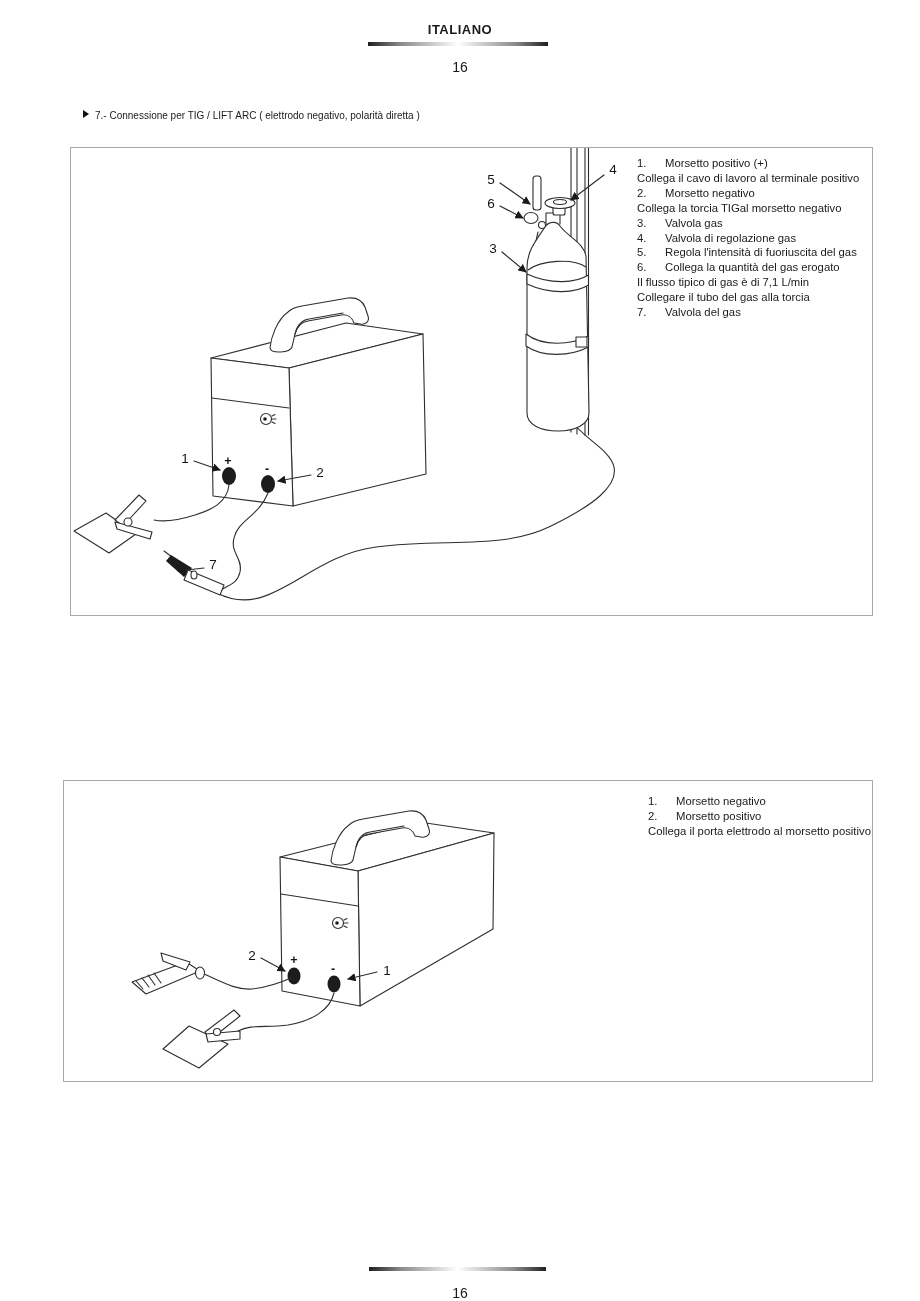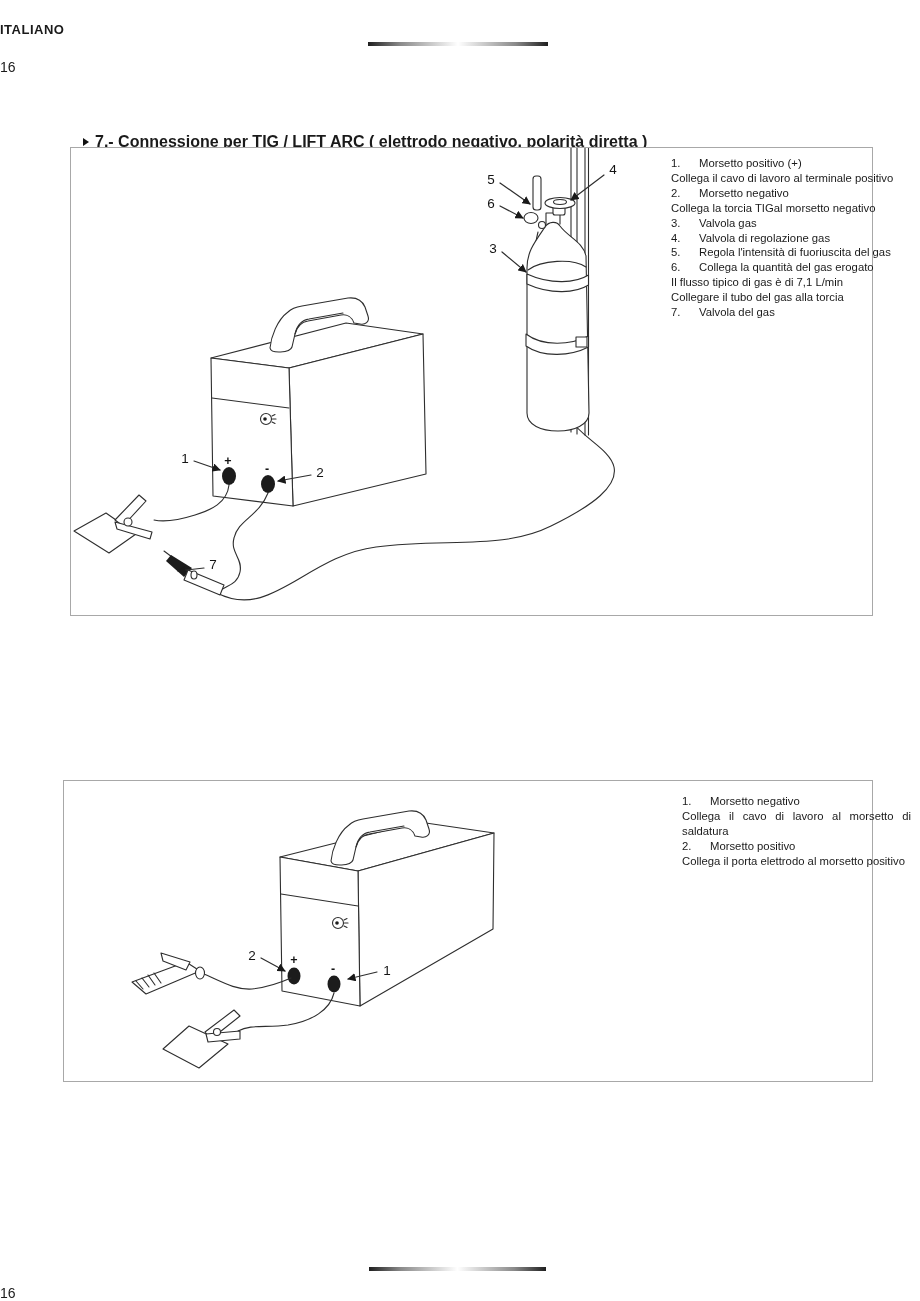--- a/index.html
+++ b/index.html
@@ -1,28 +1,28 @@
 <!DOCTYPE html>
 <html><head>
 <meta charset="utf-8">
 <style>
   html,body{margin:0;padding:0;background:#e8e8e8;}
   .page{position:relative;width:920px;height:1301px;background:#fff;margin:0 auto;
         font-family:"Liberation Sans","DejaVu Sans",sans-serif;color:#1a1a1a;overflow:hidden;}
   .abs{position:absolute;}
-  .center{left:0;width:920px;}
+  .center{left:0;width:920px;text-align:center;}
   .hdr-lang{top:22px;font-size:13px;font-weight:bold;letter-spacing:.5px;}
   .gbar{height:4px;background:linear-gradient(90deg,#1f1f1f 0%,#8a8a8a 18%,#ffffff 50%,#8a8a8a 82%,#1f1f1f 100%);}
   .pgnum{font-size:14px;margin-top:8px;}
-  .sec-title{font-size:16px;font-weight:bold;white-space:nowrap;margin-top:23px;}
+  .sec-title{font-size:10px;font-weight:normal;white-space:nowrap;}
   .tri{display:inline-block;width:0;height:0;border-left:6px solid #111;
        border-top:4.5px solid transparent;border-bottom:4.5px solid transparent;
        margin-right:6px;position:relative;top:-1px;}
   .figbox{border:1px solid #a8a8a8;background:#fff;}
-  .notes{position:absolute;width:229px;font-size:11.3px;line-height:14.9px;text-align:justify;margin-left:34px;}
+  .notes{position:absolute;width:229px;font-size:11.3px;line-height:14.9px;text-align:justify;}
   .note-line{text-align:justify;}
   .nn{display:inline-block;width:28px;}
   .note-body{text-align:justify;}
   svg{position:absolute;left:0;top:0;}
   svg *{stroke:#2e2e2e;fill:none;stroke-width:1.1;stroke-linecap:round;stroke-linejoin:round;}
   svg .fw{fill:#ffffff;}
   svg .fd{fill:#1c1c1c;stroke:none;}
   svg text{fill:#141414;stroke:none;font-size:13.5px;font-family:"Liberation Sans",sans-serif;}
   svg text.tl{font-size:12.5px;font-weight:bold;}
   svg .co-line{stroke-width:1.2;}
@@ -214,21 +214,20 @@
         <line class="co-line" x1="197" y1="177" x2="221" y2="190" marker-end="url(#ah8)"></line>
       </g>
       <g>
         <text x="323" y="194" text-anchor="middle">1</text>
         <line class="co-line" x1="313" y1="191" x2="284" y2="198" marker-end="url(#ah8)"></line>
       </g>
     </svg>
 
     <div class="notes" style="left:584px;top:13px;">
       <div class="note-line"><span class="nn">1.</span><span>Morsetto negativo</span></div>
-      <div class="note-body">Collega il cavo di lavoro al morsetto di saldatura</div>
       <div class="note-line"><span class="nn">2.</span><span>Morsetto positivo</span></div>
       <div class="note-body">Collega il porta elettrodo al morsetto positivo</div>
     </div>
   </div>
 
   <div class="abs gbar" style="left:369px;top:1267px;width:177px;"></div>
   <div class="abs center pgnum" style="top:1277px;">16</div>
 
 </div>
 

